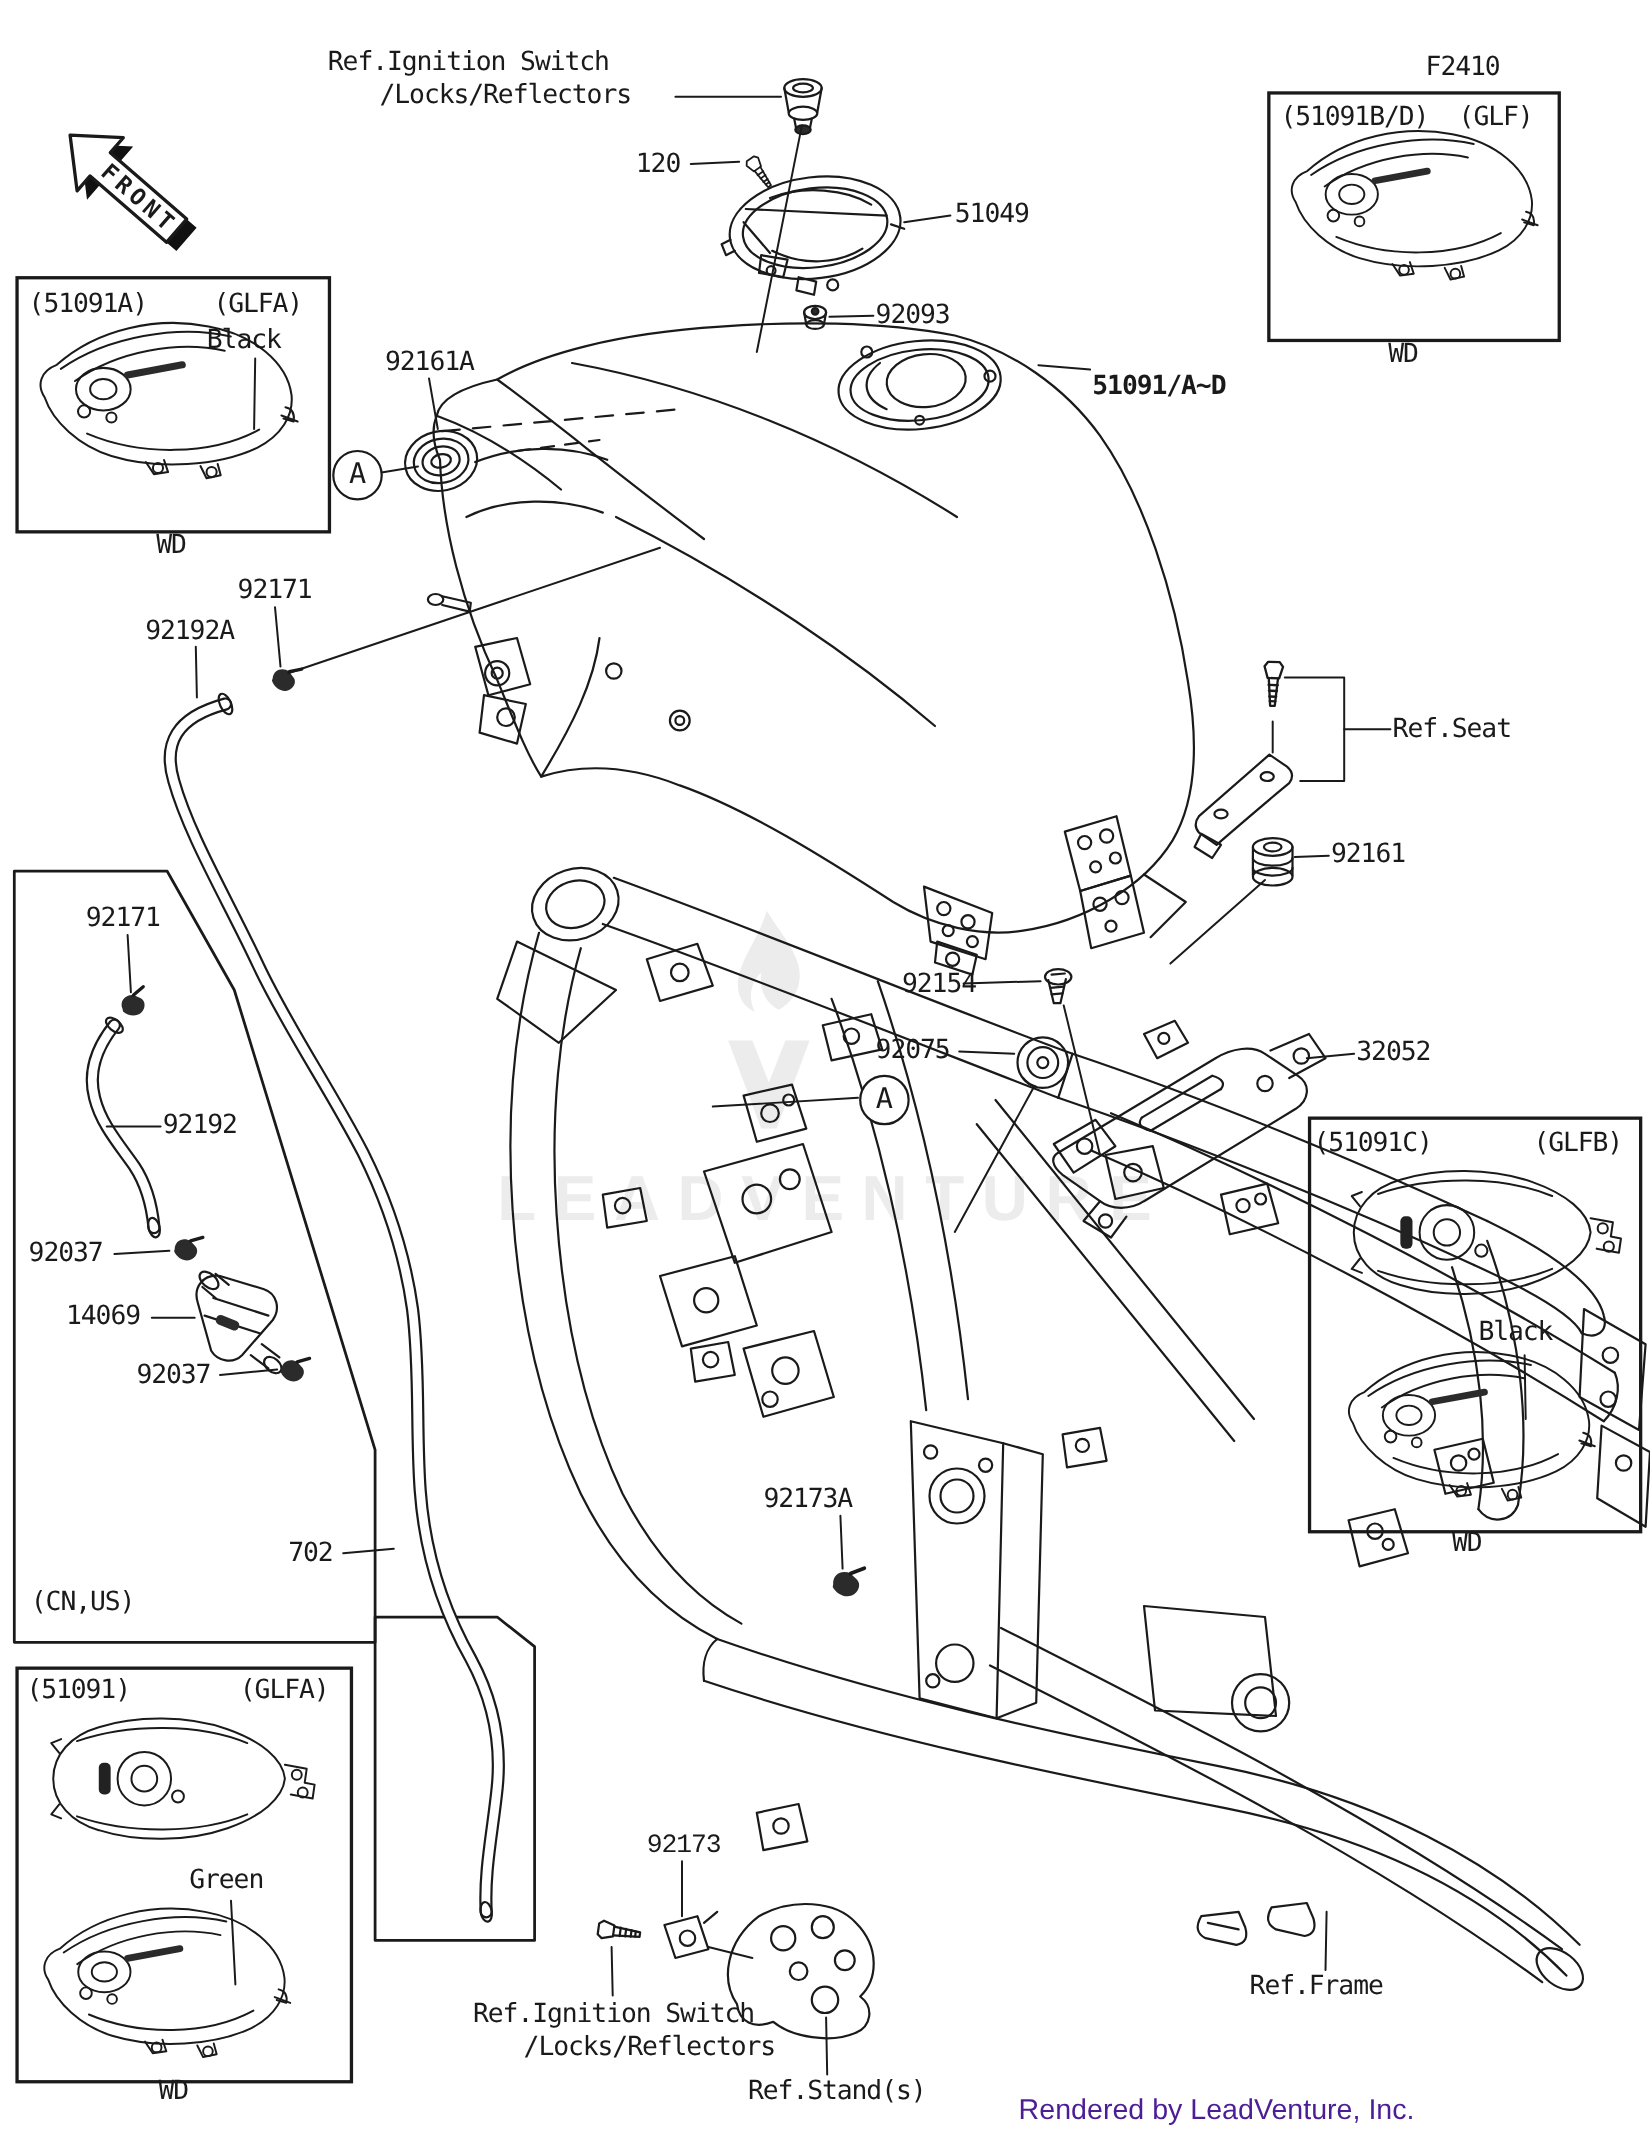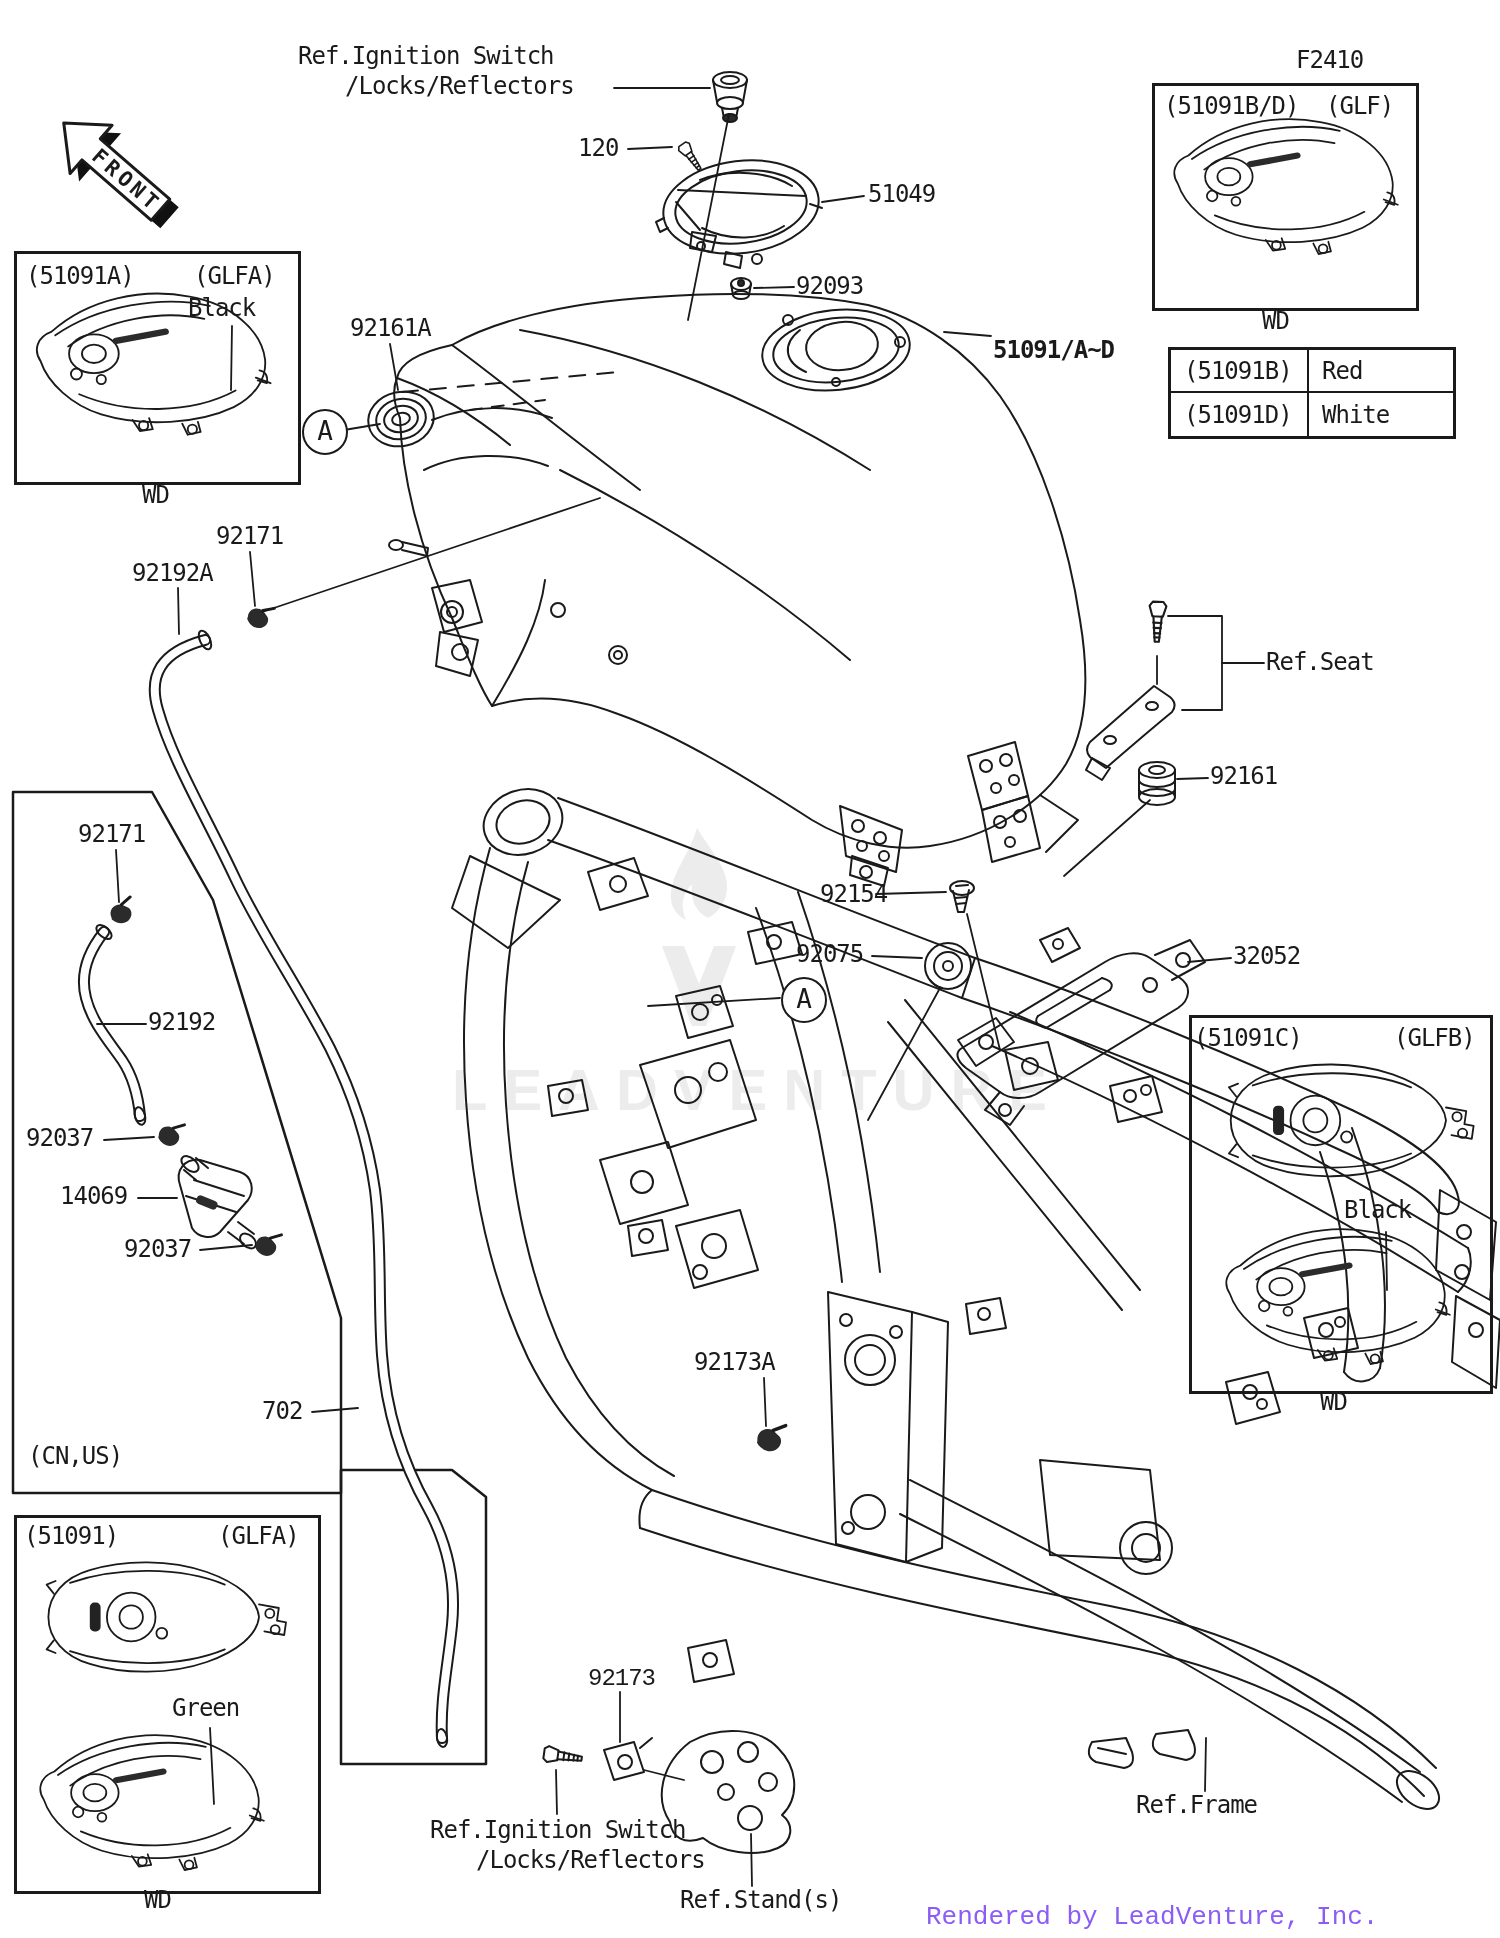--- a/index.html
+++ b/index.html
@@ -7,21 +7,21 @@
           font-family:"DejaVu Sans Mono", monospace;color:#1a1a1a;}
   .art{position:absolute;left:0;top:0;z-index:1;}
   .lbl{position:absolute;z-index:3;font-size:24px;line-height:1.08;white-space:pre;letter-spacing:-1px;}
   .pbox{position:absolute;z-index:2;border:3px solid #1a1a1a;background:transparent;}
   .amark{position:absolute;z-index:3;width:42px;height:42px;border:2.5px solid #1a1a1a;border-radius:50%;
          text-align:center;line-height:40px;font-size:26px;background:#fff;}
   .wm-text{position:absolute;z-index:0;font-family:"Liberation Sans",sans-serif;font-weight:bold;
            font-size:58px;letter-spacing:16px;color:#ececec;}
   .front-txt{position:absolute;z-index:3;font-size:21px;font-weight:bold;letter-spacing:4px;
              transform:rotate(41deg);transform-origin:0 0;}
-  .footer{position:absolute;z-index:3;font-family:Liberation Mono, monospace;font-size:26px;color:#8b5cf6;}
+  .footer{position:absolute;z-index:3;font-family:Liberation Sans, sans-serif;font-size:26px;color:#4c1d95;}
   .ctable{position:absolute;z-index:3;left:1168px;top:347px;width:282px;height:86px;
           border:3px solid #1a1a1a;display:grid;grid-template-columns:138px 1fr;grid-template-rows:1fr 1fr;}
   .ctable>div{display:flex;align-items:center;padding-left:13px;font-size:24px;letter-spacing:-1px;}
   .ctable .c1{border-right:2.5px solid #1a1a1a;}
   .ctable .r1{border-bottom:2.5px solid #1a1a1a;}
 </style>
 </head>
 <body>
 
 <div class="canvas">
@@ -400,26 +400,20 @@
       <use href="#tankTop" transform="translate(34,1554) scale(0.9)"></use>
       <use href="#tankP" transform="translate(28,1724) scale(0.88)"></use>
     </g>
   </svg>
 
   <div class="pbox" style="left:14px;top:251px;width:281px;height:228px;"></div>
   <div class="pbox" style="left:1152px;top:83px;width:261px;height:222px;"></div>
   <div class="pbox" style="left:1189px;top:1015px;width:298px;height:373px;"></div>
   <div class="pbox" style="left:14px;top:1515px;width:301px;height:373px;"></div>
 
-  <div class="ctable">
-    <div class="c1 r1">(51091B)</div>
-    <div class="r1">Red</div>
-    <div class="c1">(51091D)</div>
-    <div>White</div>
-  </div>
 
   <div class="front-txt" style="left:103px;top:144px;">FRONT</div>
 
   <div class="lbl" style="left:298px;top:44px;">Ref.Ignition Switch</div>
   <div class="lbl" style="left:345px;top:74px;">/Locks/Reflectors</div>
   <div class="lbl" style="left:578px;top:136px;">120</div>
   <div class="lbl" style="left:868px;top:182px;">51049</div>
   <div class="lbl" style="left:796px;top:274px;">92093</div>
   <div class="lbl" style="left:993px;top:338px;font-weight:bold;">51091/A~D</div>
   <div class="lbl" style="left:1296px;top:48px;">F2410</div>

